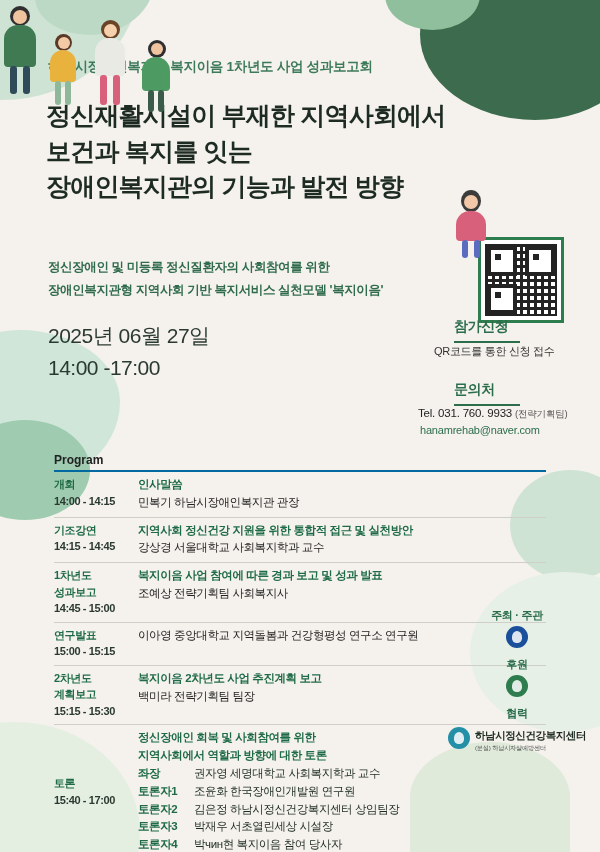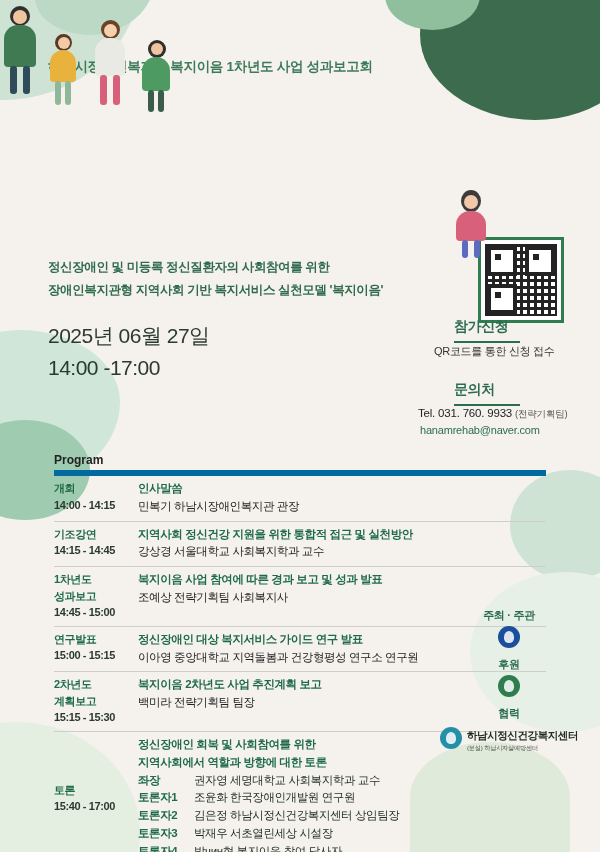--- a/index.html
+++ b/index.html
@@ -232,21 +232,21 @@
   .program {
     position: absolute;
     left: 54px; top: 470px;
     width: 492px;
   }
   .prow {
     display: flex;
     padding: 4px 0 5px 0;
     border-top: 1px solid #cfcfc8;
   }
-  .prow:first-child { border-top: 6px solid #0369a1; }
+  .prow:first-child { border-top: 2px solid #0369a1; }
   .prow.last { border-bottom: 1px solid #cfcfc8; }
   .pleft {
     width: 84px;
     flex: 0 0 84px;
     font-size: 11px;
     line-height: 1.5;
     color: #1f6b47;
     font-weight: bold;
     letter-spacing: -0.4px;
   }
@@ -268,21 +268,21 @@
     display: inline-block;
     width: 56px;
     color: #1f6b47;
     font-weight: bold;
   }
   .prow.talk .pleft { display: flex; flex-direction: column; justify-content: center; }
 
   
   .sponsors {
     position: absolute;
-    right: 16px;
+    right: 8px;
     top: 608px;
     width: 150px;
     text-align: center;
   }
   .sp-title {
     font-size: 11px;
     font-weight: bold;
     color: #2c6d4c;
     margin-bottom: 3px;
     letter-spacing: -0.3px;
@@ -353,20 +353,25 @@
   <div class="blob blob-tr"></div>
   <div class="blob blob-tr2"></div>
   <div class="blob blob-ml"></div>
   <div class="blob blob-ml2"></div>
   <div class="blob blob-mr"></div>
   <div class="blob blob-bl"></div>
   <div class="blob blob-br"></div>
   <div class="blob blob-br2"></div>
 
   <div class="kicker">하남시장애인복지관 복지이음 1차년도 사업 성과보고회</div>
+  <div class="title">
+    <div>정신재활시설이 부재한 지역사회에서</div>
+    <div>보건과 복지를 잇는</div>
+    <div>장애인복지관의 기능과 발전 방향</div>
+  </div>
   <div class="subtitle">
     <div>정신장애인 및 미등록 정신질환자의 사회참여를 위한</div>
     <div>장애인복지관형 지역사회 기반 복지서비스 실천모델 '복지이음'</div>
   </div>
 
   <div class="datetime-date">2025년 06월 27일</div>
   <div class="datetime-time">14:00 -17:00</div>
 
   <div class="qr-box">
     <div class="qr-grid">
@@ -436,21 +441,20 @@
         <div class="line-dark">조예상 전략기획팀 사회복지사</div>
       </div>
     </div>
 
     <div class="prow">
       <div class="pleft">
         <div>연구발표</div>
         <div class="time">15:00 - 15:15</div>
       </div>
       <div class="pright">
-        <div class="line-green">정신장애인 대상 복지서비스 가이드 연구 발표</div>
         <div class="line-dark">이아영 중앙대학교 지역돌봄과 건강형평성 연구소 연구원</div>
       </div>
     </div>
 
     <div class="prow">
       <div class="pleft">
         <div style="white-space:pre-line">2차년도
 계획보고</div>
         <div class="time">15:15 - 15:30</div>
       </div>

